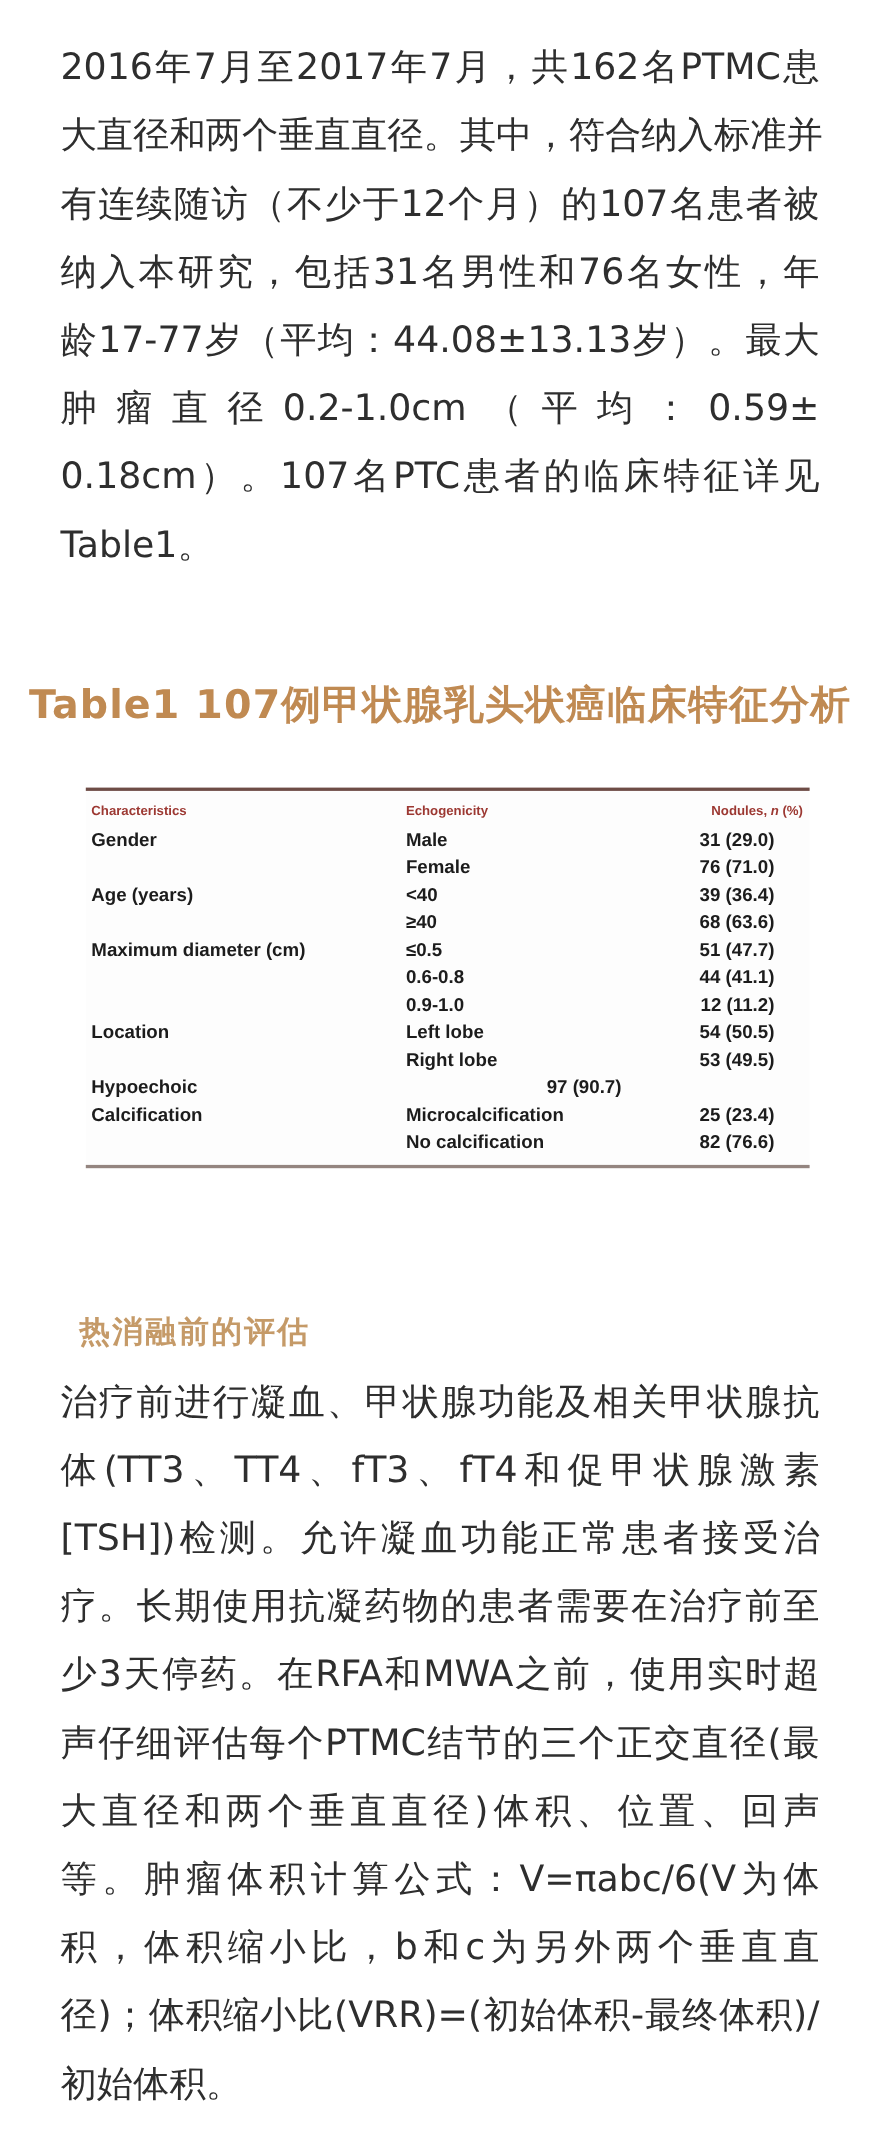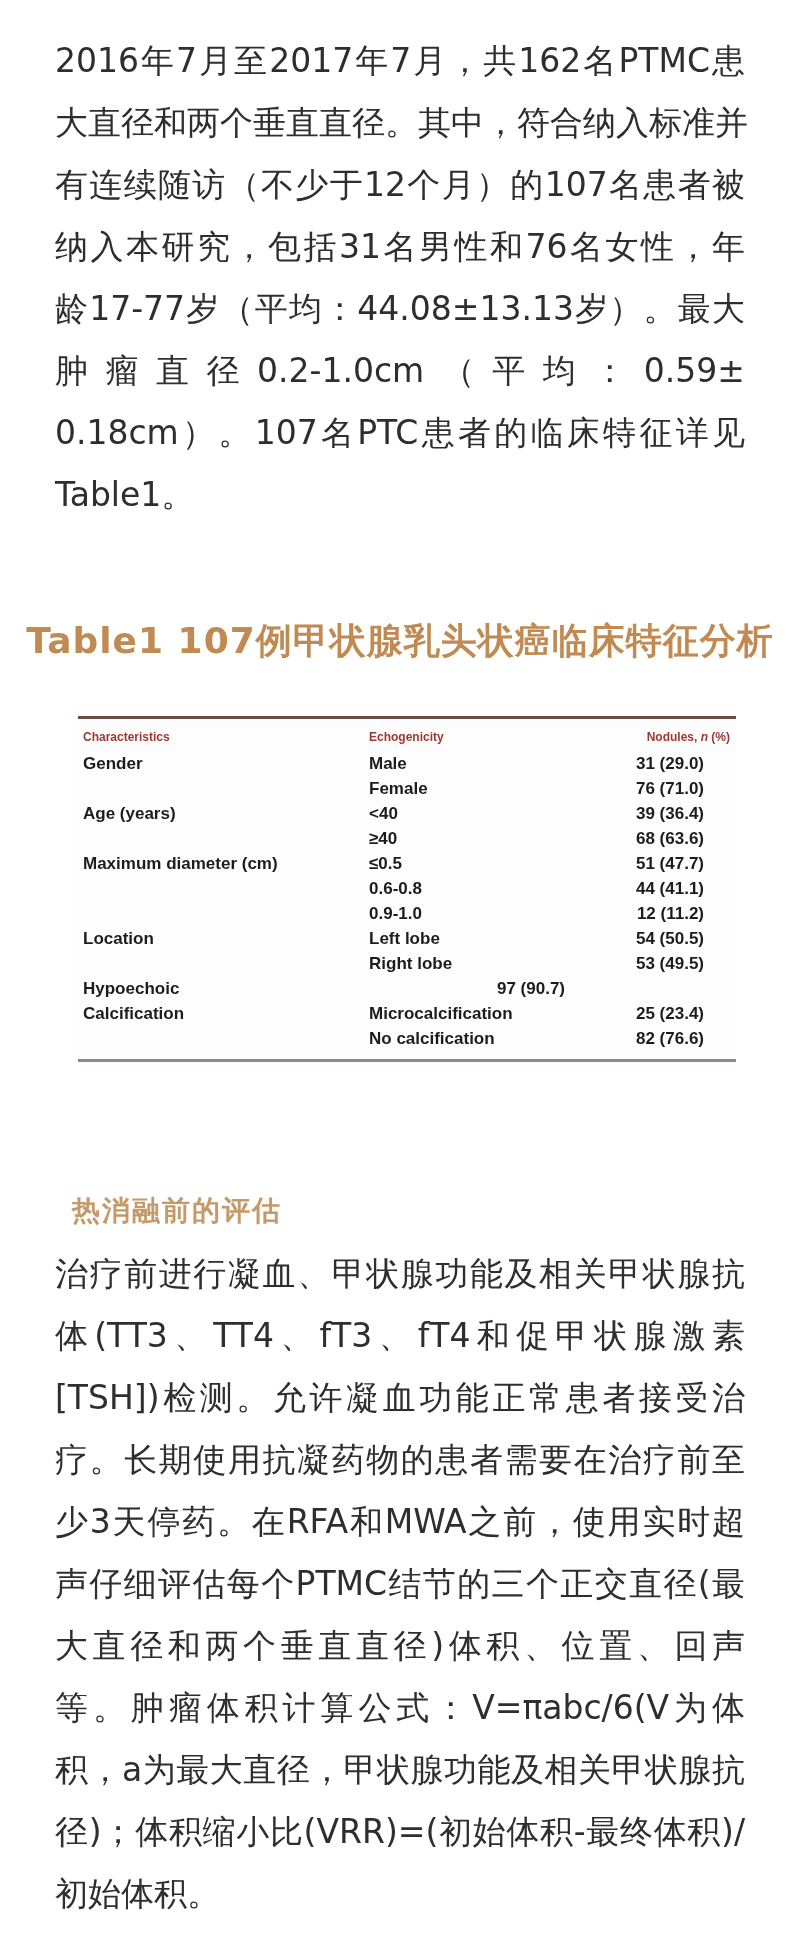--- a/index.html
+++ b/index.html
@@ -188,18 +188,18 @@
 
   <div class="para" id="paragraph2">
     <div class="line">治疗前进行凝血、甲状腺功能及相关甲状腺抗</div>
     <div class="line">体(TT3、TT4、fT3、fT4和促甲状腺激素</div>
     <div class="line">[TSH])检测。允许凝血功能正常患者接受治</div>
     <div class="line">疗。长期使用抗凝药物的患者需要在治疗前至</div>
     <div class="line">少3天停药。在RFA和MWA之前，使用实时超</div>
     <div class="line">声仔细评估每个PTMC结节的三个正交直径(最</div>
     <div class="line">大直径和两个垂直直径)体积、位置、回声</div>
     <div class="line">等。肿瘤体积计算公式：V=πabc/6(V为体</div>
-    <div class="line">积，a为最大直径，甲状腺功能及相关甲状腺抗</div>
+    <div class="line">积，体积缩小比，b和c为另外两个垂直直</div>
     <div class="line">径)；体积缩小比(VRR)=(初始体积-最终体积)/</div>
     <div class="line last">初始体积。</div>
   </div>
 
 </div>
 
 </body></html>

